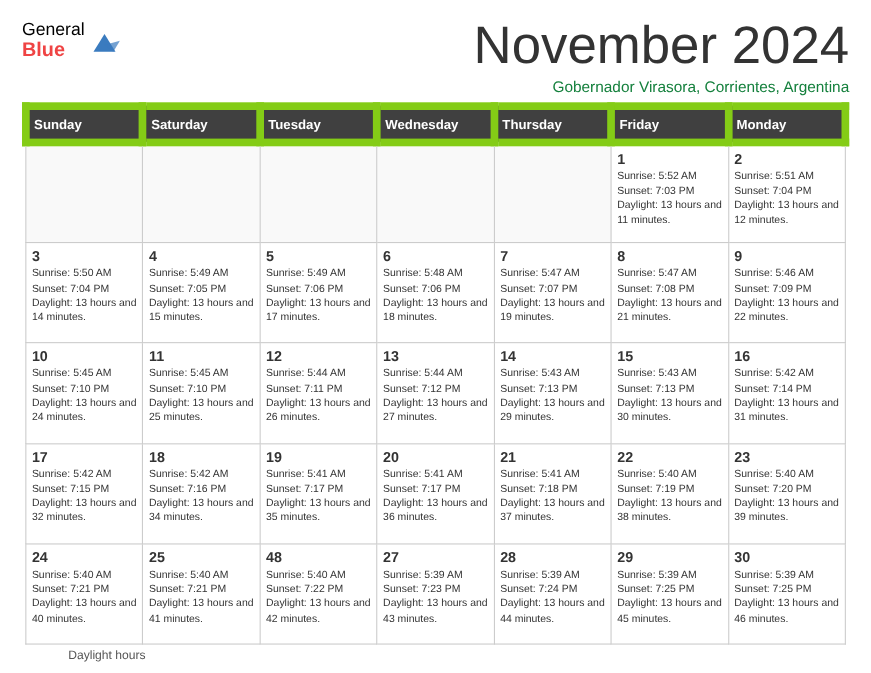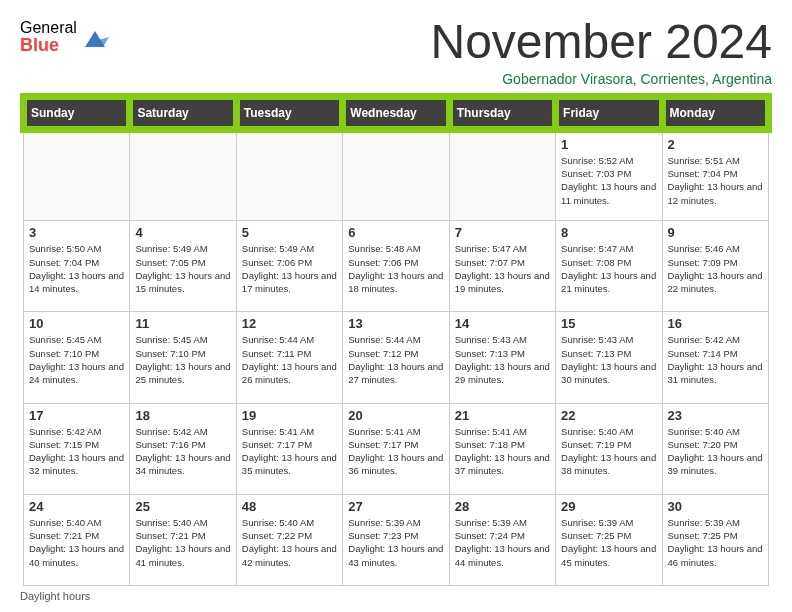--- a/index.html
+++ b/index.html
@@ -97,20 +97,21 @@
     }
     .day-info {
       font-size: 9.5px;
       line-height: 1.4;
       color: #333;
     }
     .footer {
       margin-top: 4px;
       font-size: 11px;
       color: #555;
+      margin-left: 42px;
     }
   </style>
 </head>
 <body>
 
 <div class="page">
   <div class="header">
     <div class="logo">
       <div class="logo-text">
         <span>General</span>

